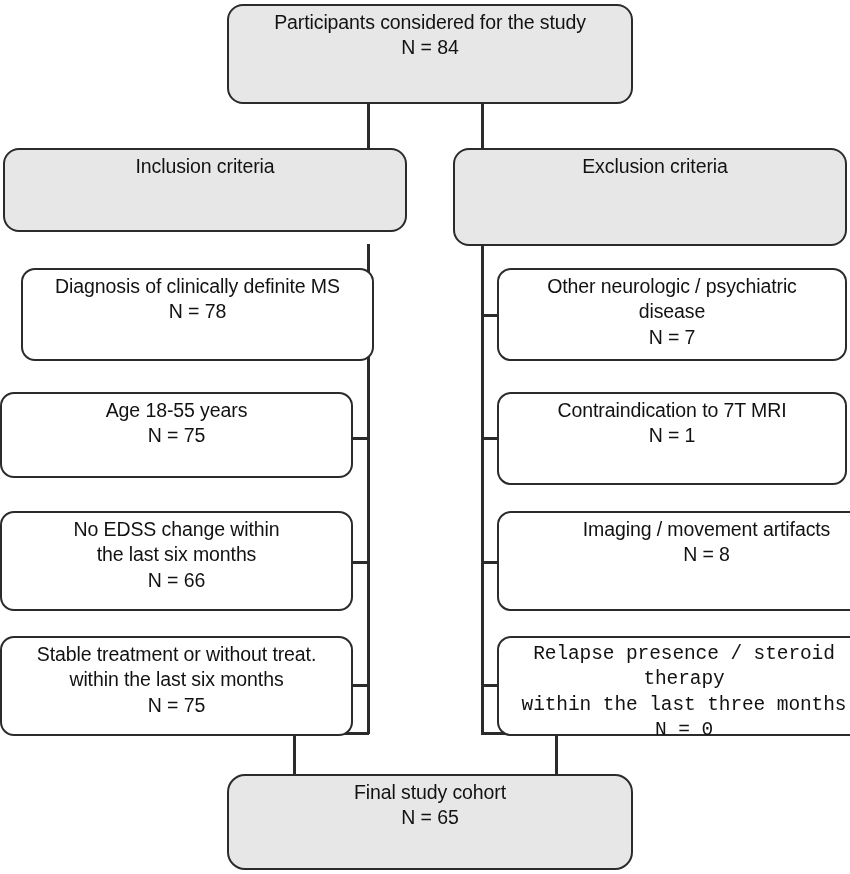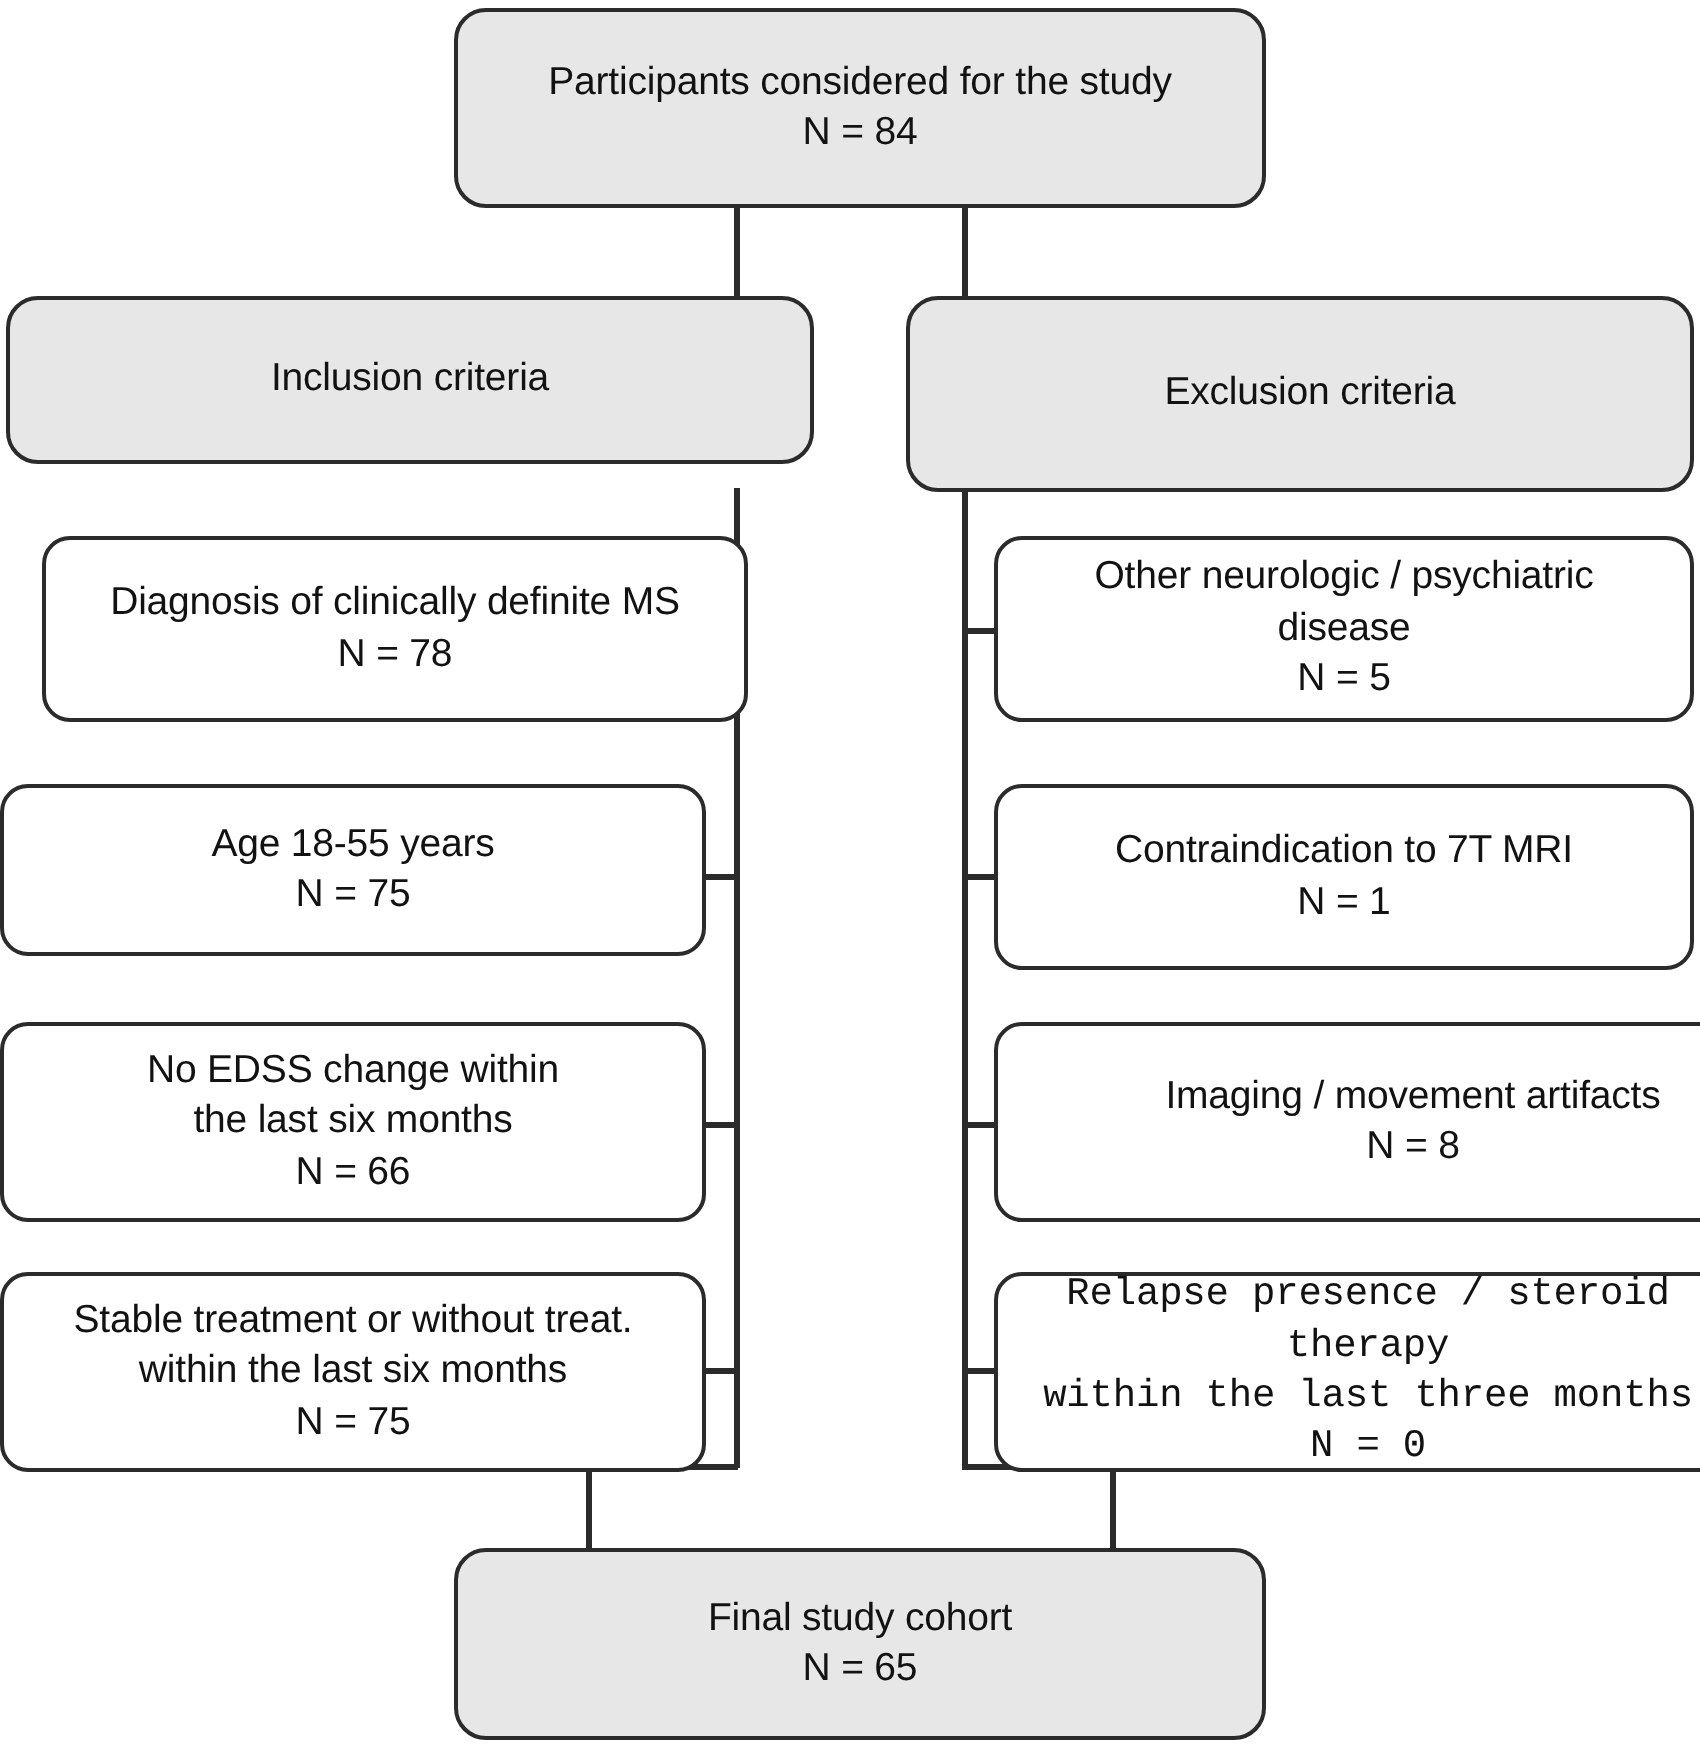--- a/index.html
+++ b/index.html
@@ -17,21 +17,20 @@
     background: #ffffff;
     overflow: hidden;
   }
   .node {
     position: absolute;
     box-sizing: border-box;
     border: 2.5px solid #2b2b2b;
     border-radius: 14px;
     background: #ffffff;
     display: flex;
-    align-items: center;
     justify-content: center;
     text-align: center;
     color: #121212;
     font-size: 19.5px;
     line-height: 1.30;
     letter-spacing: -0.1px;
     padding: 4px 10px;
     z-index: 3;
   }
   .node.shaded {
@@ -103,21 +102,21 @@
   <div class="edge v" style="left:481px; top:244px; height:490px;"></div>
 
   <div class="edge h" style="left:481px; top:314px; width:18px;"></div>
   <div class="edge h" style="left:481px; top:437px; width:18px;"></div>
   <div class="edge h" style="left:481px; top:561px; width:18px;"></div>
   <div class="edge h" style="left:481px; top:684px; width:18px;"></div>
 
   <div class="node" style="left:497px; top:268px; width:350px; height:93px;">
     <span class="txt">Other neurologic / psychiatric
 disease
-N = 5</span>
+N = 7</span>
   </div>
 
   <div class="node" style="left:497px; top:392px; width:350px; height:93px;">
     <span class="txt">Contraindication to 7T MRI
 N = 1</span>
   </div>
 
   <div class="node" style="left:497px; top:511px; width:419px; height:100px;">
     <span class="txt">Imaging / movement artifacts
 N = 8</span>
@@ -128,18 +127,18 @@
 within the last three months
 N = 0</span>
   </div>
 
   <div class="edge h" style="left:293px; top:732px; width:76px;"></div>
   <div class="edge h" style="left:481px; top:732px; width:76px;"></div>
 
   <div class="edge v" style="left:293px; top:732px; height:44px;"></div>
   <div class="edge v" style="left:555px; top:732px; height:44px;"></div>
 
-  <div class="node shaded" style="left:227px; top:774px; width:406px; height:96px;">
+  <div class="node shaded" style="left:227px; top:774px; width:406px; height:96px;border-radius:18px;">
     <span class="txt">Final study cohort
 N = 65</span>
   </div>
 
 </div>
 
 </body></html>

